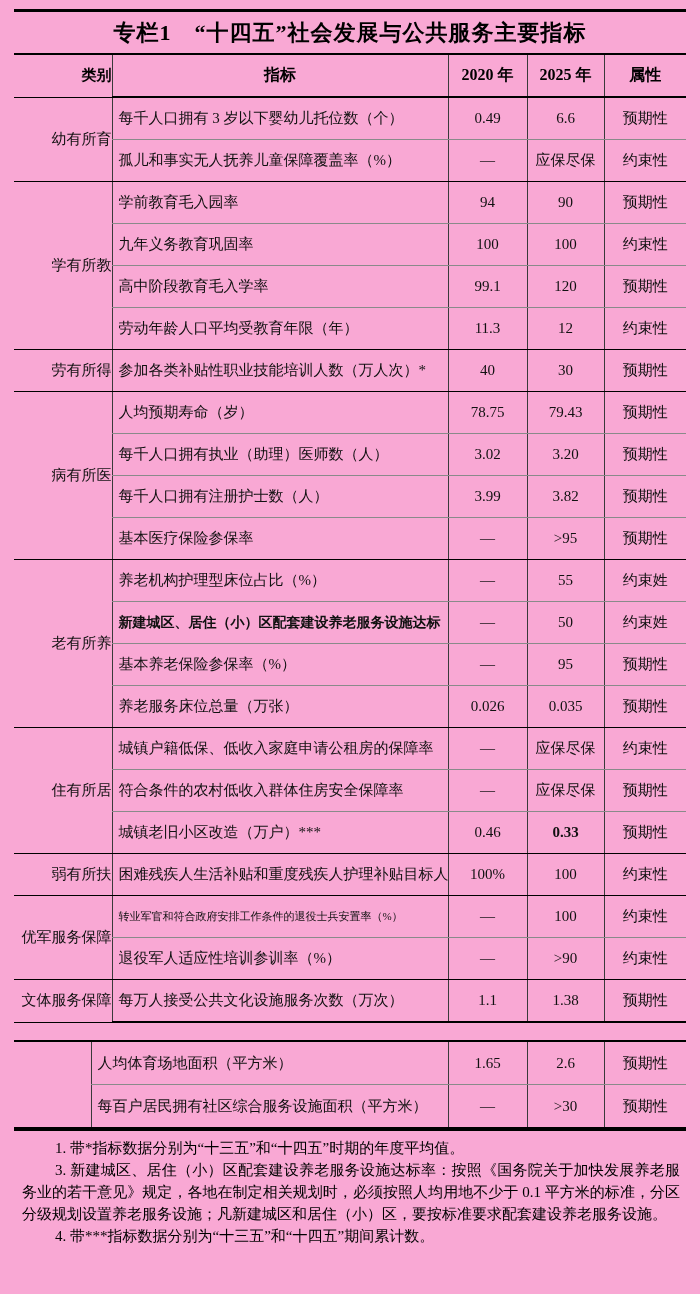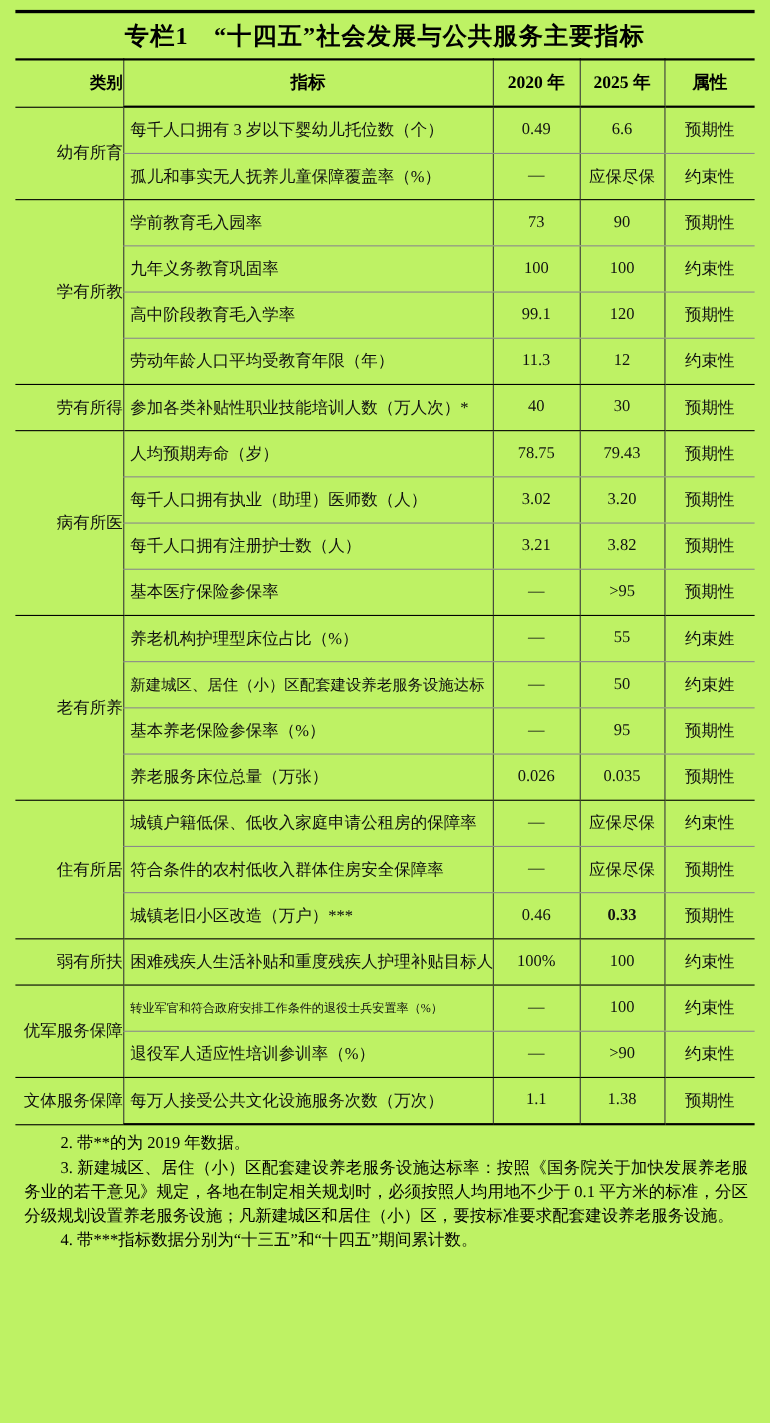--- a/index.html
+++ b/index.html
@@ -1,38 +1,38 @@
 <!DOCTYPE html>
 <html><head>
 <meta charset="utf-8">
 <style>
   html,body { margin:0; padding:0; background:#ffffff; }
   .page {
-    position:relative; width:700px; height:1294px; background:#bef264;
+    position:relative; width:700px; height:1294px; background:#f9a8d4;
     font-family:"Liberation Serif","DejaVu Serif",serif; color:#111;
     overflow:hidden;
   }
   .rule-top { margin:9px 14px 0 14px; border-top:3px solid #000; }
   .title {
     margin:0 14px; padding:6px 0 5px 0; text-align:center;
     font-size:22px; font-weight:bold; letter-spacing:1px; color:#000;
   }
   table.main { border-collapse:collapse; table-layout:fixed; width:672px; margin:0 0 0 14px; }
   table.t1 { border-top:2.5px solid #000; }
   table.t2 { margin-top:17px; border-top:2px solid #000; border-bottom:4px solid #000; }
   .main th {
     height:41px; font-weight:bold; font-size:16px; text-align:center;
     border-bottom:2px solid #000; padding:0; color:#000;
   }
   .main td { height:41px; padding:0; font-size:15px; border-bottom:1px solid #8a8a8a; }
   table.t2 td { height:42px; }
   .main .ind, .main .v, .main .at { border-left:1px solid #3a3a3a; }
   .main .cat { border-left:none; text-align:right; font-size:15px; border-bottom:1.5px solid #000; }
   .main td.ind { text-align:left; padding-left:6px; white-space:nowrap; overflow:hidden;margin-left:16px; }
-  .main td.ind.sm { font-size:14px; }
+  .main td.ind.sm { font-size:14px;font-weight:bold; }
   .main td.ind.xs { font-size:11px; }
   .main td.v, .main td.at { text-align:center; }
   tr.gend td { border-bottom:1.5px solid #000; }
   tr.send td { border-bottom:2.5px solid #000; }
   table.t2 tr:last-child td { border-bottom:none; }
   .footnotes { margin:6px 20px 0 22px; font-size:15px; line-height:22px; color:#000; }
   .footnotes p { margin:0; text-indent:2.2em; text-align:justify; }
 </style>
 </head>
 <body>
@@ -70,21 +70,21 @@
         </tr>
         <tr class="gend">
           <td class="ind">孤儿和事实无人抚养儿童保障覆盖率（%）</td>
           <td class="v">—</td>
           <td class="v">应保尽保</td>
           <td class="at">约束性</td>
         </tr>
         <tr>
           <td class="cat" rowspan="4">学有所教</td>
           <td class="ind">学前教育毛入园率</td>
-          <td class="v">73</td>
+          <td class="v">94</td>
           <td class="v">90</td>
           <td class="at">预期性</td>
         </tr>
         <tr>
           <td class="ind">九年义务教育巩固率</td>
           <td class="v">100</td>
           <td class="v">100</td>
           <td class="at">约束性</td>
         </tr>
         <tr>
@@ -114,21 +114,21 @@
           <td class="at">预期性</td>
         </tr>
         <tr>
           <td class="ind">每千人口拥有执业（助理）医师数（人）</td>
           <td class="v">3.02</td>
           <td class="v">3.20</td>
           <td class="at">预期性</td>
         </tr>
         <tr>
           <td class="ind">每千人口拥有注册护士数（人）</td>
-          <td class="v">3.21</td>
+          <td class="v">3.99</td>
           <td class="v">3.82</td>
           <td class="at">预期性</td>
         </tr>
         <tr class="gend">
           <td class="ind">基本医疗保险参保率</td>
           <td class="v">—</td>
           <td class="v">&gt;95</td>
           <td class="at">预期性</td>
         </tr>
         <tr>
@@ -198,20 +198,44 @@
         <tr class="gend send">
           <td class="cat" rowspan="1">文体服务保障</td>
           <td class="ind">每万人接受公共文化设施服务次数（万次）</td>
           <td class="v">1.1</td>
           <td class="v">1.38</td>
           <td class="at">预期性</td>
         </tr>
       </tbody>
   </table>
 
+  <table class="main t2">
+    <colgroup>
+      <col style="width:77px">
+        <col style="width:357px">
+        <col style="width:79px">
+        <col style="width:77px">
+        <col style="width:82px">
+    </colgroup>
+    <tbody id="tbody-extra">
+        <tr>
+          <td class="cat" rowspan="2"></td>
+          <td class="ind">人均体育场地面积（平方米）</td>
+          <td class="v">1.65</td>
+          <td class="v">2.6</td>
+          <td class="at">预期性</td>
+        </tr>
+        <tr class="gend">
+          <td class="ind">每百户居民拥有社区综合服务设施面积（平方米）</td>
+          <td class="v">—</td>
+          <td class="v">&gt;30</td>
+          <td class="at">预期性</td>
+        </tr>
+      </tbody>
+  </table>
 
   <div class="footnotes" id="footnotes">
-      <p>2. 带**的为 2019 年数据。</p>
+      <p>1. 带*指标数据分别为“十三五”和“十四五”时期的年度平均值。</p>
       <p>3. 新建城区、居住（小）区配套建设养老服务设施达标率：按照《国务院关于加快发展养老服 务业的若干意见》规定，各地在制定相关规划时，必须按照人均用地不少于 0.1 平方米的标准，分区分级规划设置养老服务设施；凡新建城区和居住（小）区，要按标准要求配套建设养老服务设施。</p>
       <p>4. 带***指标数据分别为“十三五”和“十四五”期间累计数。</p>
     </div>
 
 </div>
 
 </body></html>

